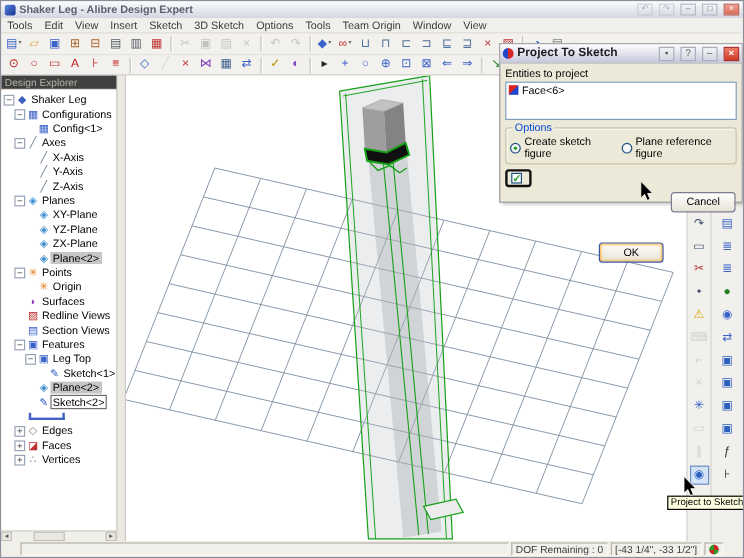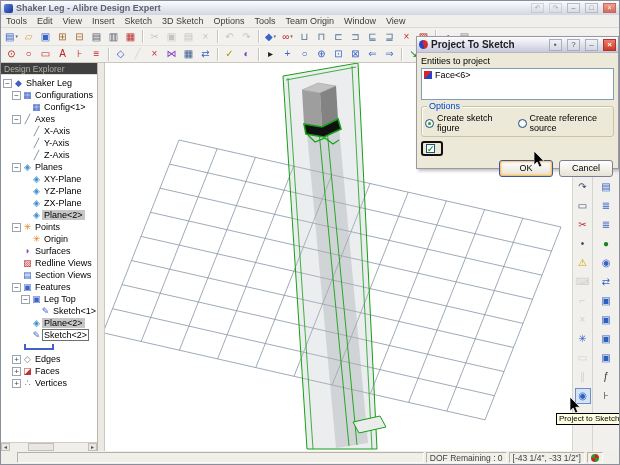--- a/index.html
+++ b/index.html
@@ -102,21 +102,21 @@
   .radio.checked::after{content:"";position:absolute;left:2px;top:2px;right:2px;bottom:2px;
     border-radius:50%;background:#2ba12b;}
   .checkline{display:flex;align-items:center;border:2px solid #101010;border-radius:3px;
     padding:1px 3px;margin-top:4px;width:fit-content;background:#ece9d8;}
   .checkbox{width:9px;height:9px;flex:none;border:1px solid #1c5180;background:#fff;color:#2ba12b;
     font-size:9px;line-height:8px;text-align:center;margin-right:3px;font-weight:bold;}
   .check-label{font-weight:bold;font-size:9px;}
   .dlg-buttons{display:flex;justify-content:flex-end;gap:6px;margin-top:4px;padding-right:1px;}
   .btn{width:54px;height:17px;font-size:9px;line-height:15px;text-align:center;color:#000;
     background:linear-gradient(#ffffff,#e6e2d4);border:1px solid #7c7c94;border-radius:3px;}
-  .btn.focused{border-color:#3c56a0;box-shadow:inset 0 0 2px 1px rgba(255,176,43,.9);}
+  .btn.focused{border-color:#3c56a0;box-shadow:inset 0 0 2px 1px rgba(255,176,43,.9);margin-top:42px;}
 
   
   .tooltip{position:absolute;left:555px;top:412px;z-index:60;background:#ffffe1;border:1px solid #000;
     font-size:8px;line-height:10px;padding:0 2px;white-space:nowrap;color:#000;}
   .cursor{position:absolute;z-index:100;}
 </style>
 </head>
 <body>
 
 <div class="app">
@@ -466,21 +466,21 @@
           </div>
         </div>
       <div class="groupbox">
         <span class="group-label">Options</span>
         <span class="radio-wrap">
           <span class="radio checked"></span>
           <span>Create sketch figure</span>
         </span>
         <span class="radio-wrap">
           <span class="radio"></span>
-          <span>Create reference source</span>
+          <span>Plane reference figure</span>
         </span>
       </div>
       <div class="checkline">
         <span class="checkbox">✓</span>
       </div>
       <div class="dlg-buttons">
         <span class="btn focused">OK</span>
         <span class="btn">Cancel</span>
       </div>
     </div>

